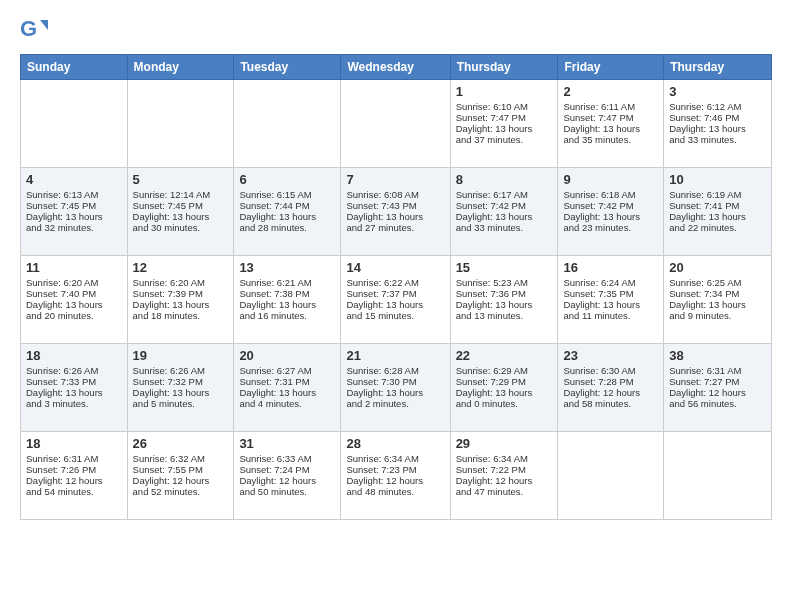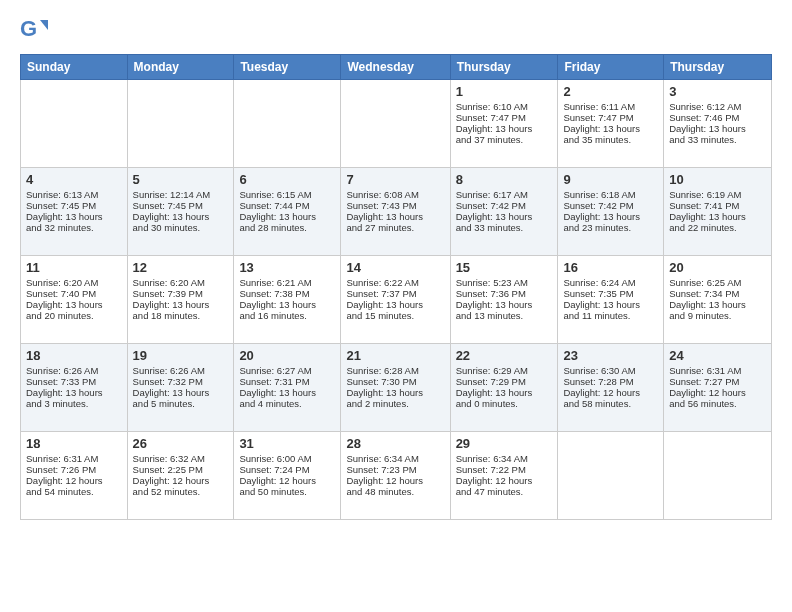--- a/index.html
+++ b/index.html
@@ -288,45 +288,45 @@
           <div>and 0 minutes.</div>
         </td>
         <td>
           <span class="day-num">23</span>
           <div>Sunrise: 6:30 AM</div>
           <div>Sunset: 7:28 PM</div>
           <div>Daylight: 12 hours</div>
           <div>and 58 minutes.</div>
         </td>
         <td>
-          <span class="day-num">24</span>
+          <span class="day-num">38</span>
           <div>Sunrise: 6:31 AM</div>
           <div>Sunset: 7:27 PM</div>
           <div>Daylight: 12 hours</div>
           <div>and 56 minutes.</div>
         </td>
       </tr>
       <tr class="row-even">
         <td>
           <span class="day-num">18</span>
           <div>Sunrise: 6:31 AM</div>
           <div>Sunset: 7:26 PM</div>
           <div>Daylight: 12 hours</div>
           <div>and 54 minutes.</div>
         </td>
         <td>
           <span class="day-num">26</span>
           <div>Sunrise: 6:32 AM</div>
-          <div>Sunset: 2:25 PM</div>
+          <div>Sunset: 7:55 PM</div>
           <div>Daylight: 12 hours</div>
           <div>and 52 minutes.</div>
         </td>
         <td>
           <span class="day-num">31</span>
-          <div>Sunrise: 6:00 AM</div>
+          <div>Sunrise: 6:33 AM</div>
           <div>Sunset: 7:24 PM</div>
           <div>Daylight: 12 hours</div>
           <div>and 50 minutes.</div>
         </td>
         <td>
           <span class="day-num">28</span>
           <div>Sunrise: 6:34 AM</div>
           <div>Sunset: 7:23 PM</div>
           <div>Daylight: 12 hours</div>
           <div>and 48 minutes.</div>

